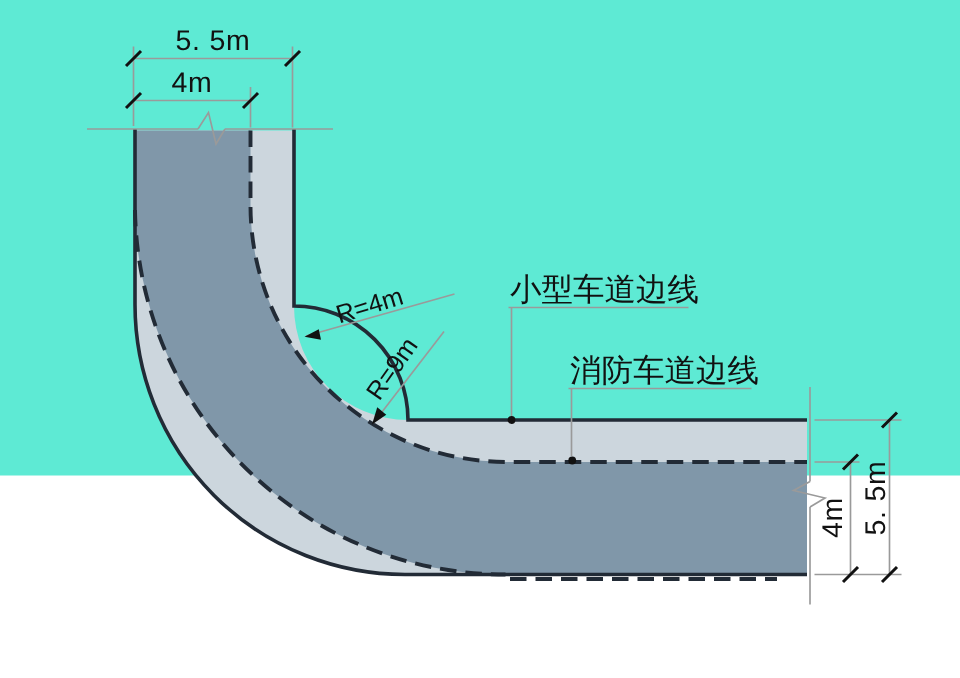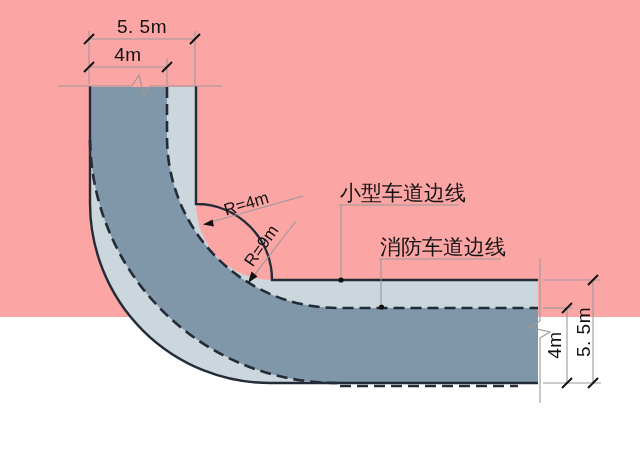--- a/index.html
+++ b/index.html
@@ -8,21 +8,21 @@
     background: #ffffff;
     width: 640px;
     height: 452px;
     overflow: hidden;
     font-family: "Liberation Sans", "DejaVu Sans", sans-serif;
   }
   .canvas {
     position: relative;
     width: 640px;
     height: 317px;
-    background: #fca5a5;
+    background: #5eead4;
   }
   svg { display: block; }
   text { fill: #111111; }
   .dim-text {
     font-size: 19px;
     letter-spacing: 0.5px;
     fill: #111111;
   }
   .radius-text {
     font-size: 17px;

